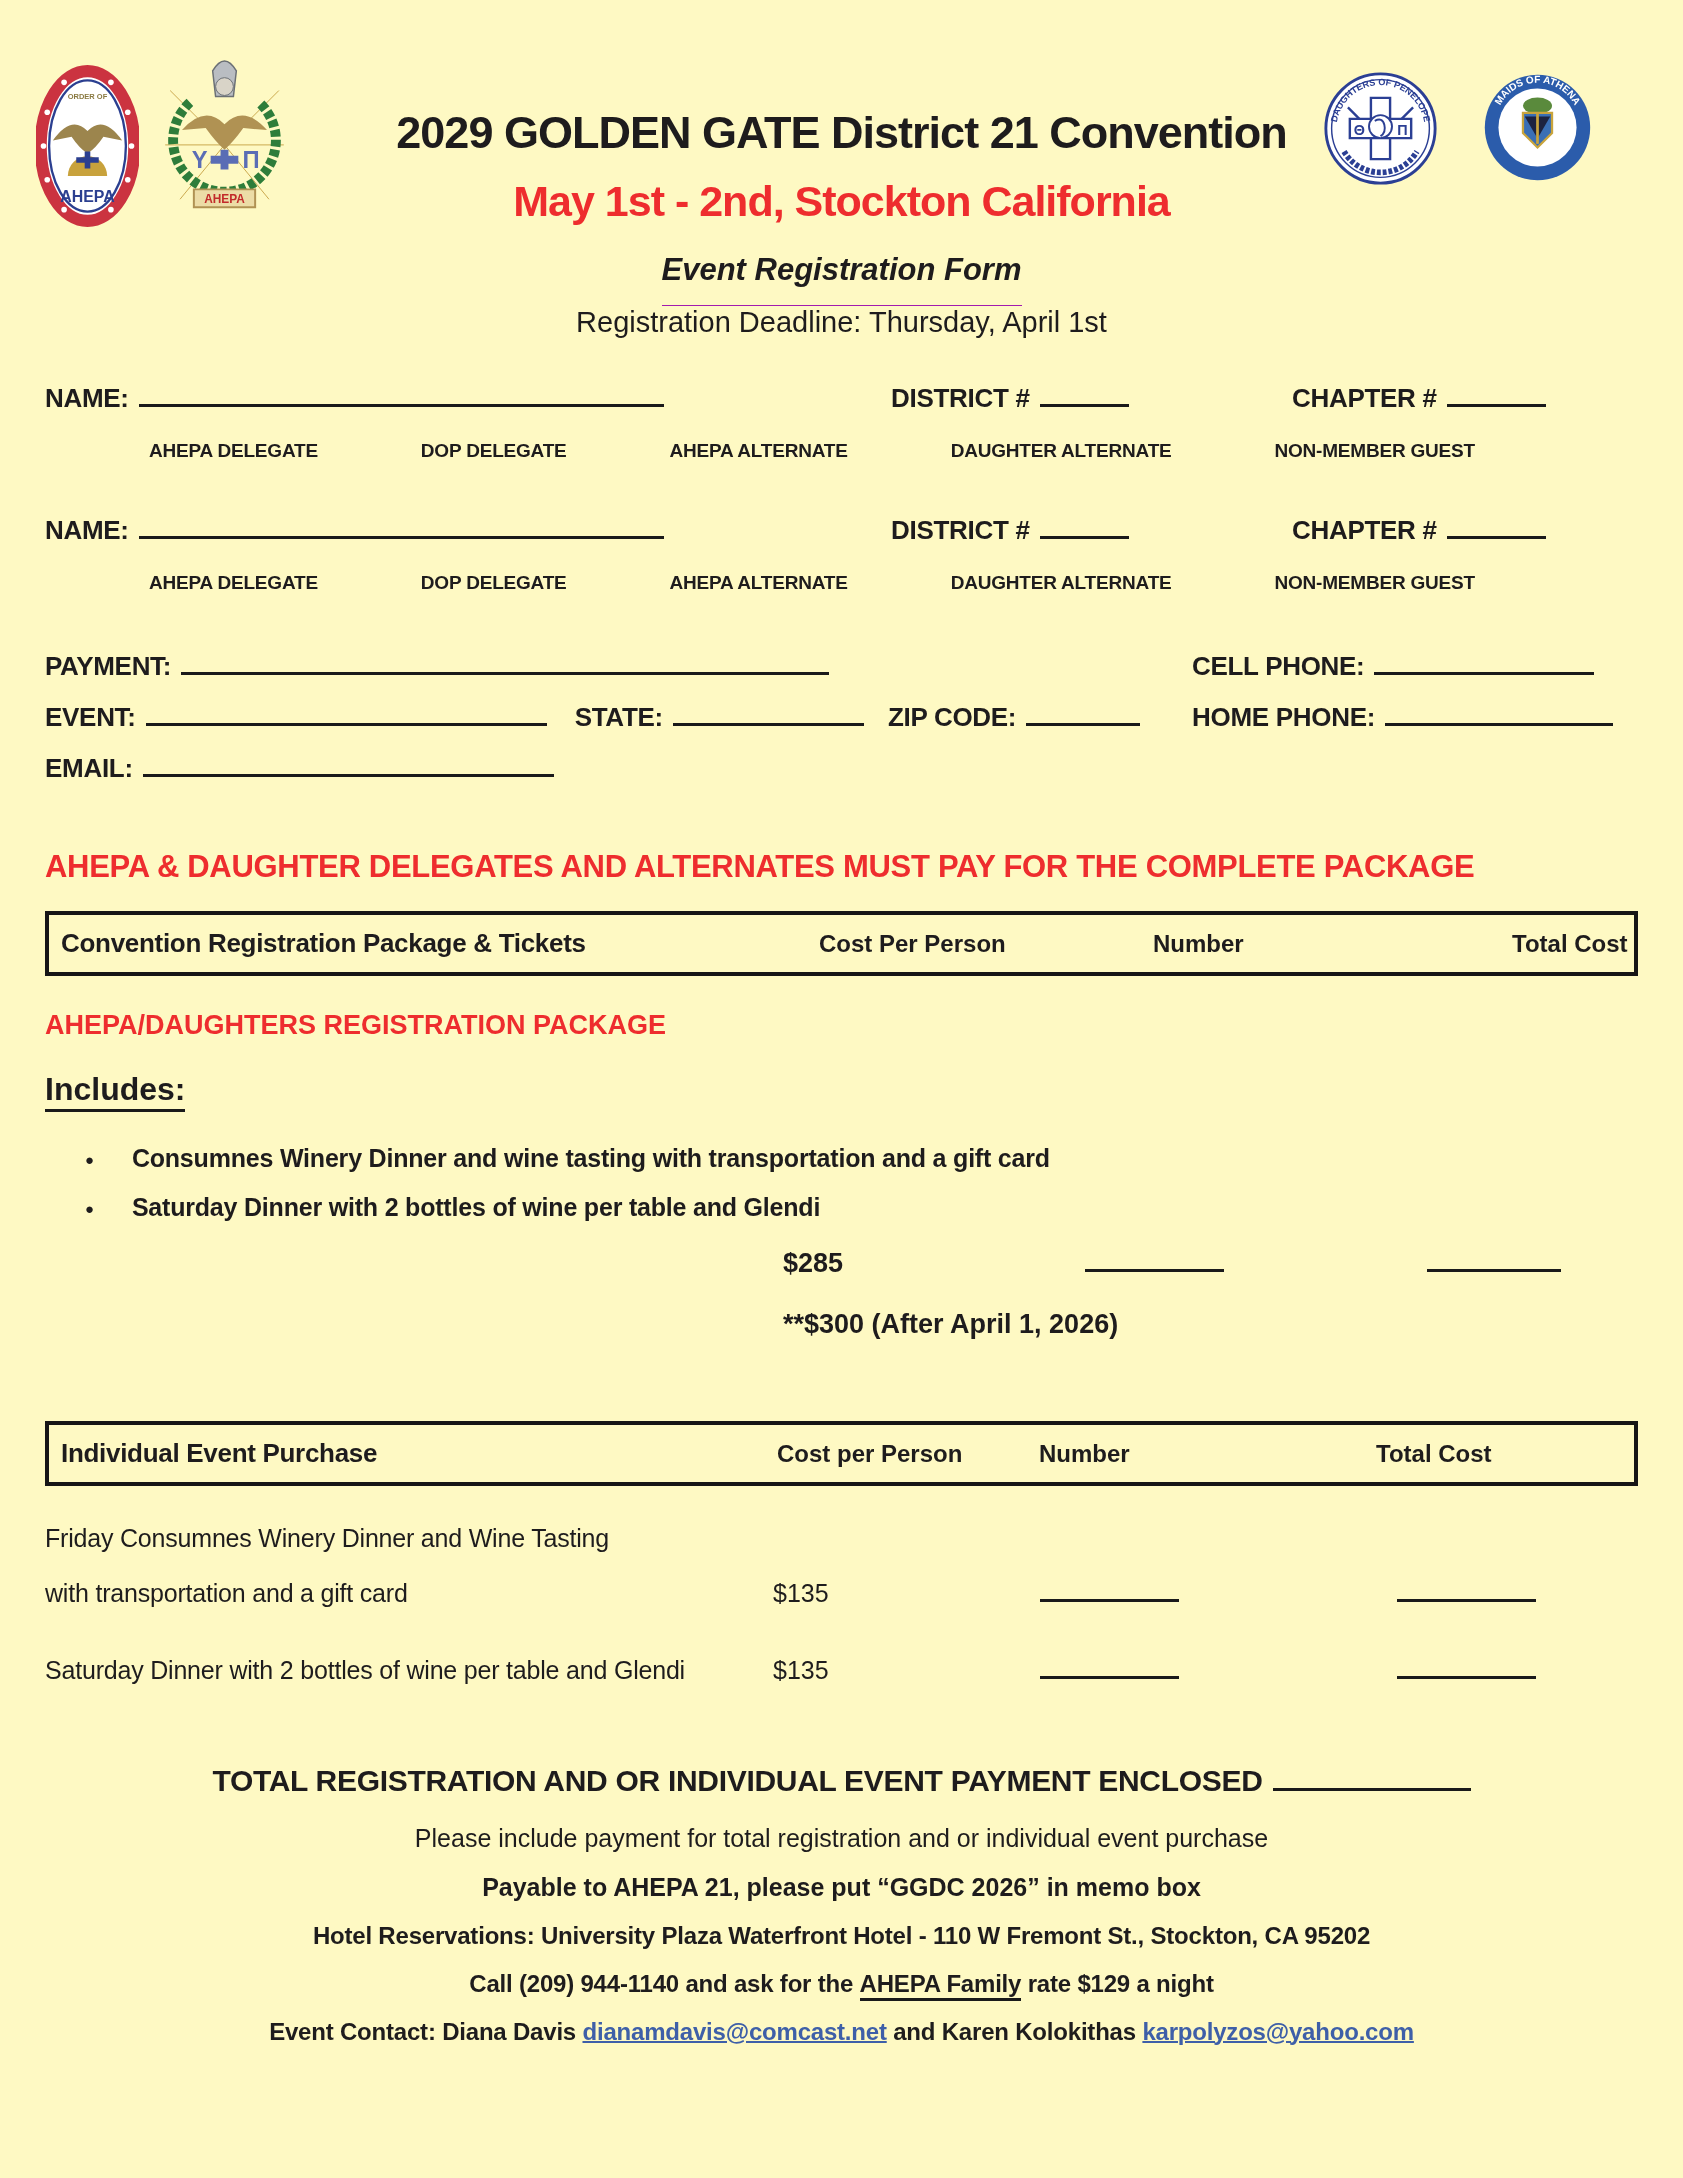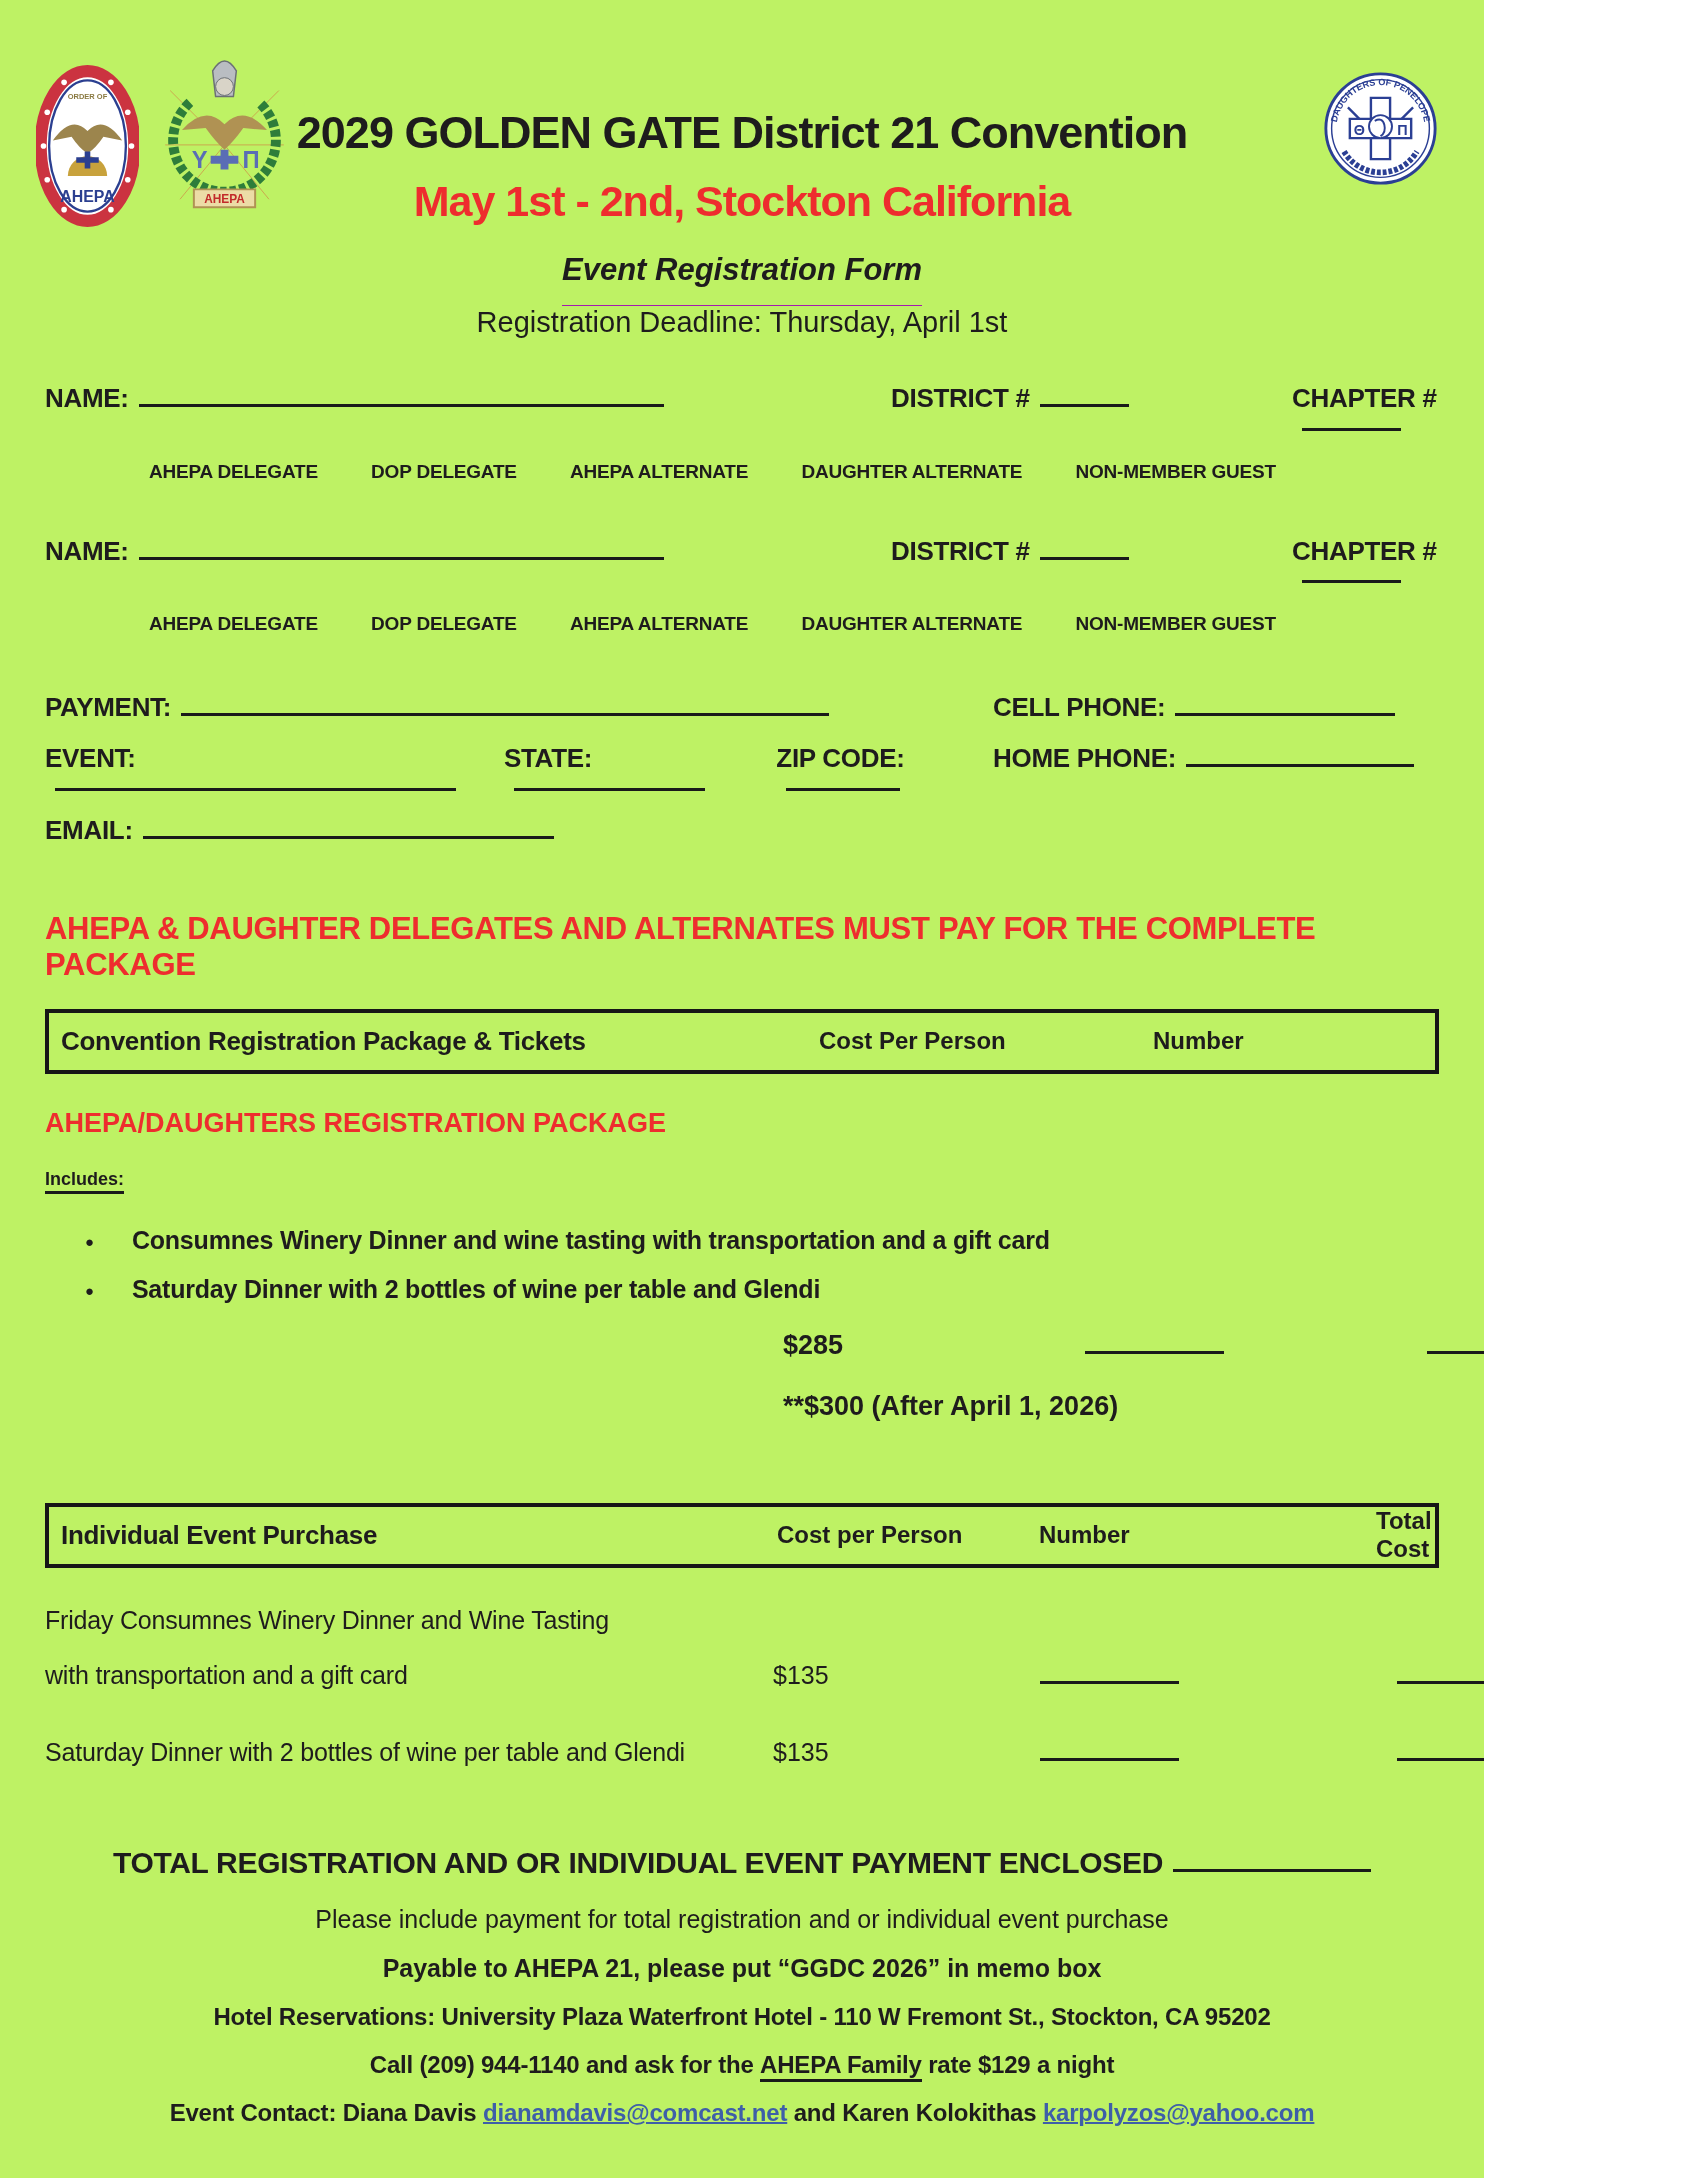--- a/index.html
+++ b/index.html
@@ -1,17 +1,17 @@
 <!DOCTYPE html>
 <html><head>
 <meta charset="utf-8">
 <style>
   html,body{margin:0;padding:0;background:#fff;}
   .page{
-    position:relative;width:1484px;height:2178px;background:#bef264;overflow:hidden;
+    position:relative;width:1683px;height:2178px;background:#fef9c3;overflow:hidden;
     font-family:"Liberation Sans",sans-serif;color:#1e1c1d;
   }
   .inner{padding:0 45px;}
   .cond{letter-spacing:-0.3px;}
   
   .logo{position:absolute;top:57px;}
   .logo.ahepa{left:36px;top:65px;}
   .logo.sons{left:150px;top:51px;}
   .logo.dop{left:1323px;top:71px;}
   .logo.moa{left:1483px;top:73px;}
@@ -40,21 +40,21 @@
   
   .notice{color:#ee2d2e;font-size:31px;font-weight:800;margin-top:65px;letter-spacing:-0.3px;}
   .tbox{border:4px solid #161616;margin-top:26px;display:grid;align-items:center;height:57px;}
   .tbox1{grid-template-columns:738px 302px 327px 1fr;gap:32px;}
   .tbox2{grid-template-columns:728px 262px 337px 1fr;}
   .tbox .c1{font-size:26px;font-weight:800;padding-left:12px;letter-spacing:-0.3px;}
   .tbox .ch{font-size:24px;font-weight:800;}
   .grid1{display:grid;grid-template-columns:738px 302px 327px 1fr;align-items:baseline;}
   .grid2{display:grid;grid-template-columns:728px 262px 337px 1fr;align-items:baseline;}
   .redsec{color:#ee2d2e;font-size:27px;font-weight:800;margin-top:34px;}
-  .includes{font-size:18px;font-weight:800;margin-top:30px;}
+  .includes{font-size:32px;font-weight:800;margin-top:30px;}
   .includes span{border-bottom:3px solid #1a1a1a;padding-bottom:2px;}
   ul.blist{margin:36px 0 0 0;padding:0 0 0 40px;list-style:none;}
   ul.blist li{font-size:25px;font-weight:700;margin-top:20px;letter-spacing:-0.2px;}
   ul.blist li::before{content:"●";font-size:15px;vertical-align:2px;margin-right:38px;}
   .pricerow{margin-top:26px;}
   .price{font-size:27px;font-weight:800;}
   .laterow{margin-top:30px;}
   .late{font-size:27px;font-weight:800;}
   .evrow{font-size:25px;font-weight:500;letter-spacing:-0.2px;}
   .ev1{margin-top:38px;}

